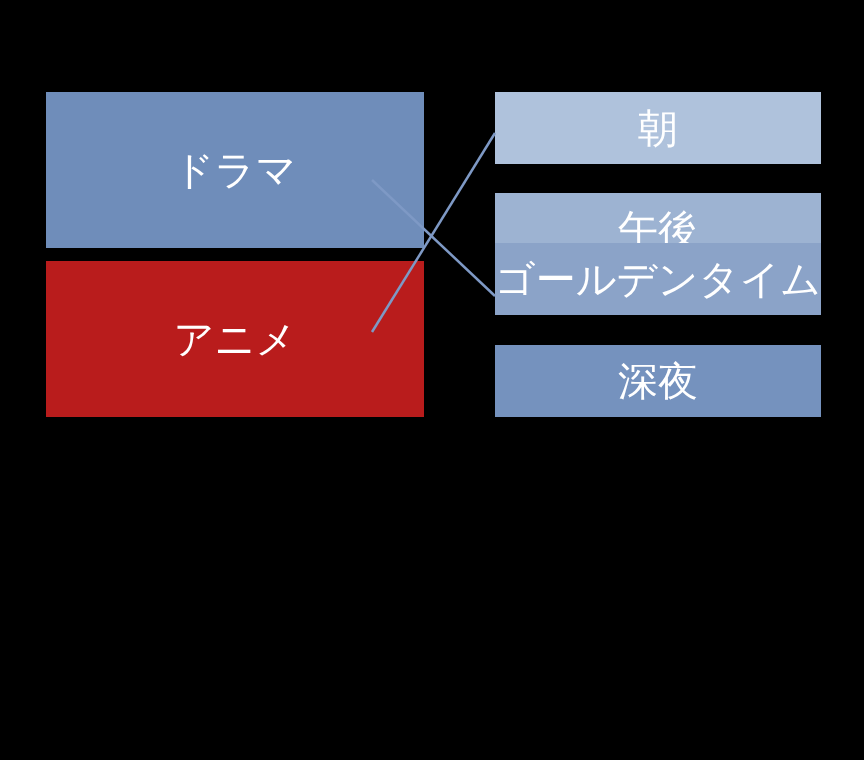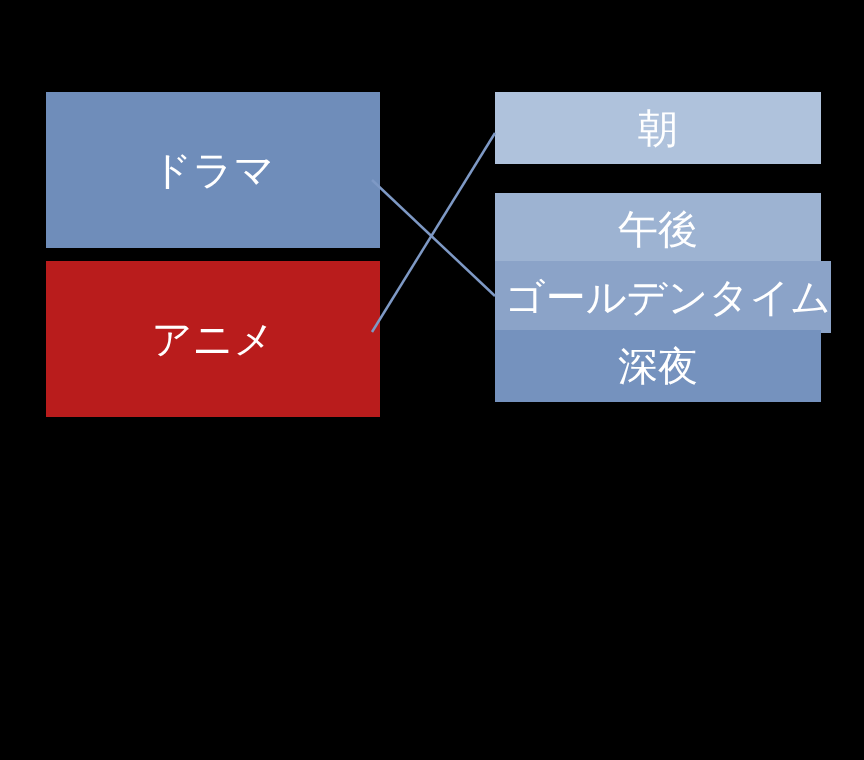--- a/index.html
+++ b/index.html
@@ -18,29 +18,29 @@
   .node {
     position: absolute;
     display: flex;
     align-items: center;
     justify-content: center;
     color: #ffffff;
     font-size: 40px;
     line-height: 1;
     white-space: nowrap;
   }
-  .left-col  { left: 46px;  width: 334px; }
+  .left-col  { left: 46px;  width: 378px; }
   .right-col { left: 495px; width: 326px; height: 72px; }
 
   .node-drama      { top: 92px;  height: 156px; }
   .node-anime      { top: 261px; height: 156px; }
   .node-morning    { top: 92px;  }
   .node-afternoon  { top: 176px; }
-  .node-goldentime { top: 261px; padding-left: 10px; }
-  .node-latenight  { top: 330px; }
+  .node-goldentime { top: 243px; }
+  .node-latenight  { top: 345px; }
 
   .connector-layer {
     position: absolute;
     left: 0;
     top: 0;
     width: 864px;
     height: 760px;
     pointer-events: none;
   }
 </style>

